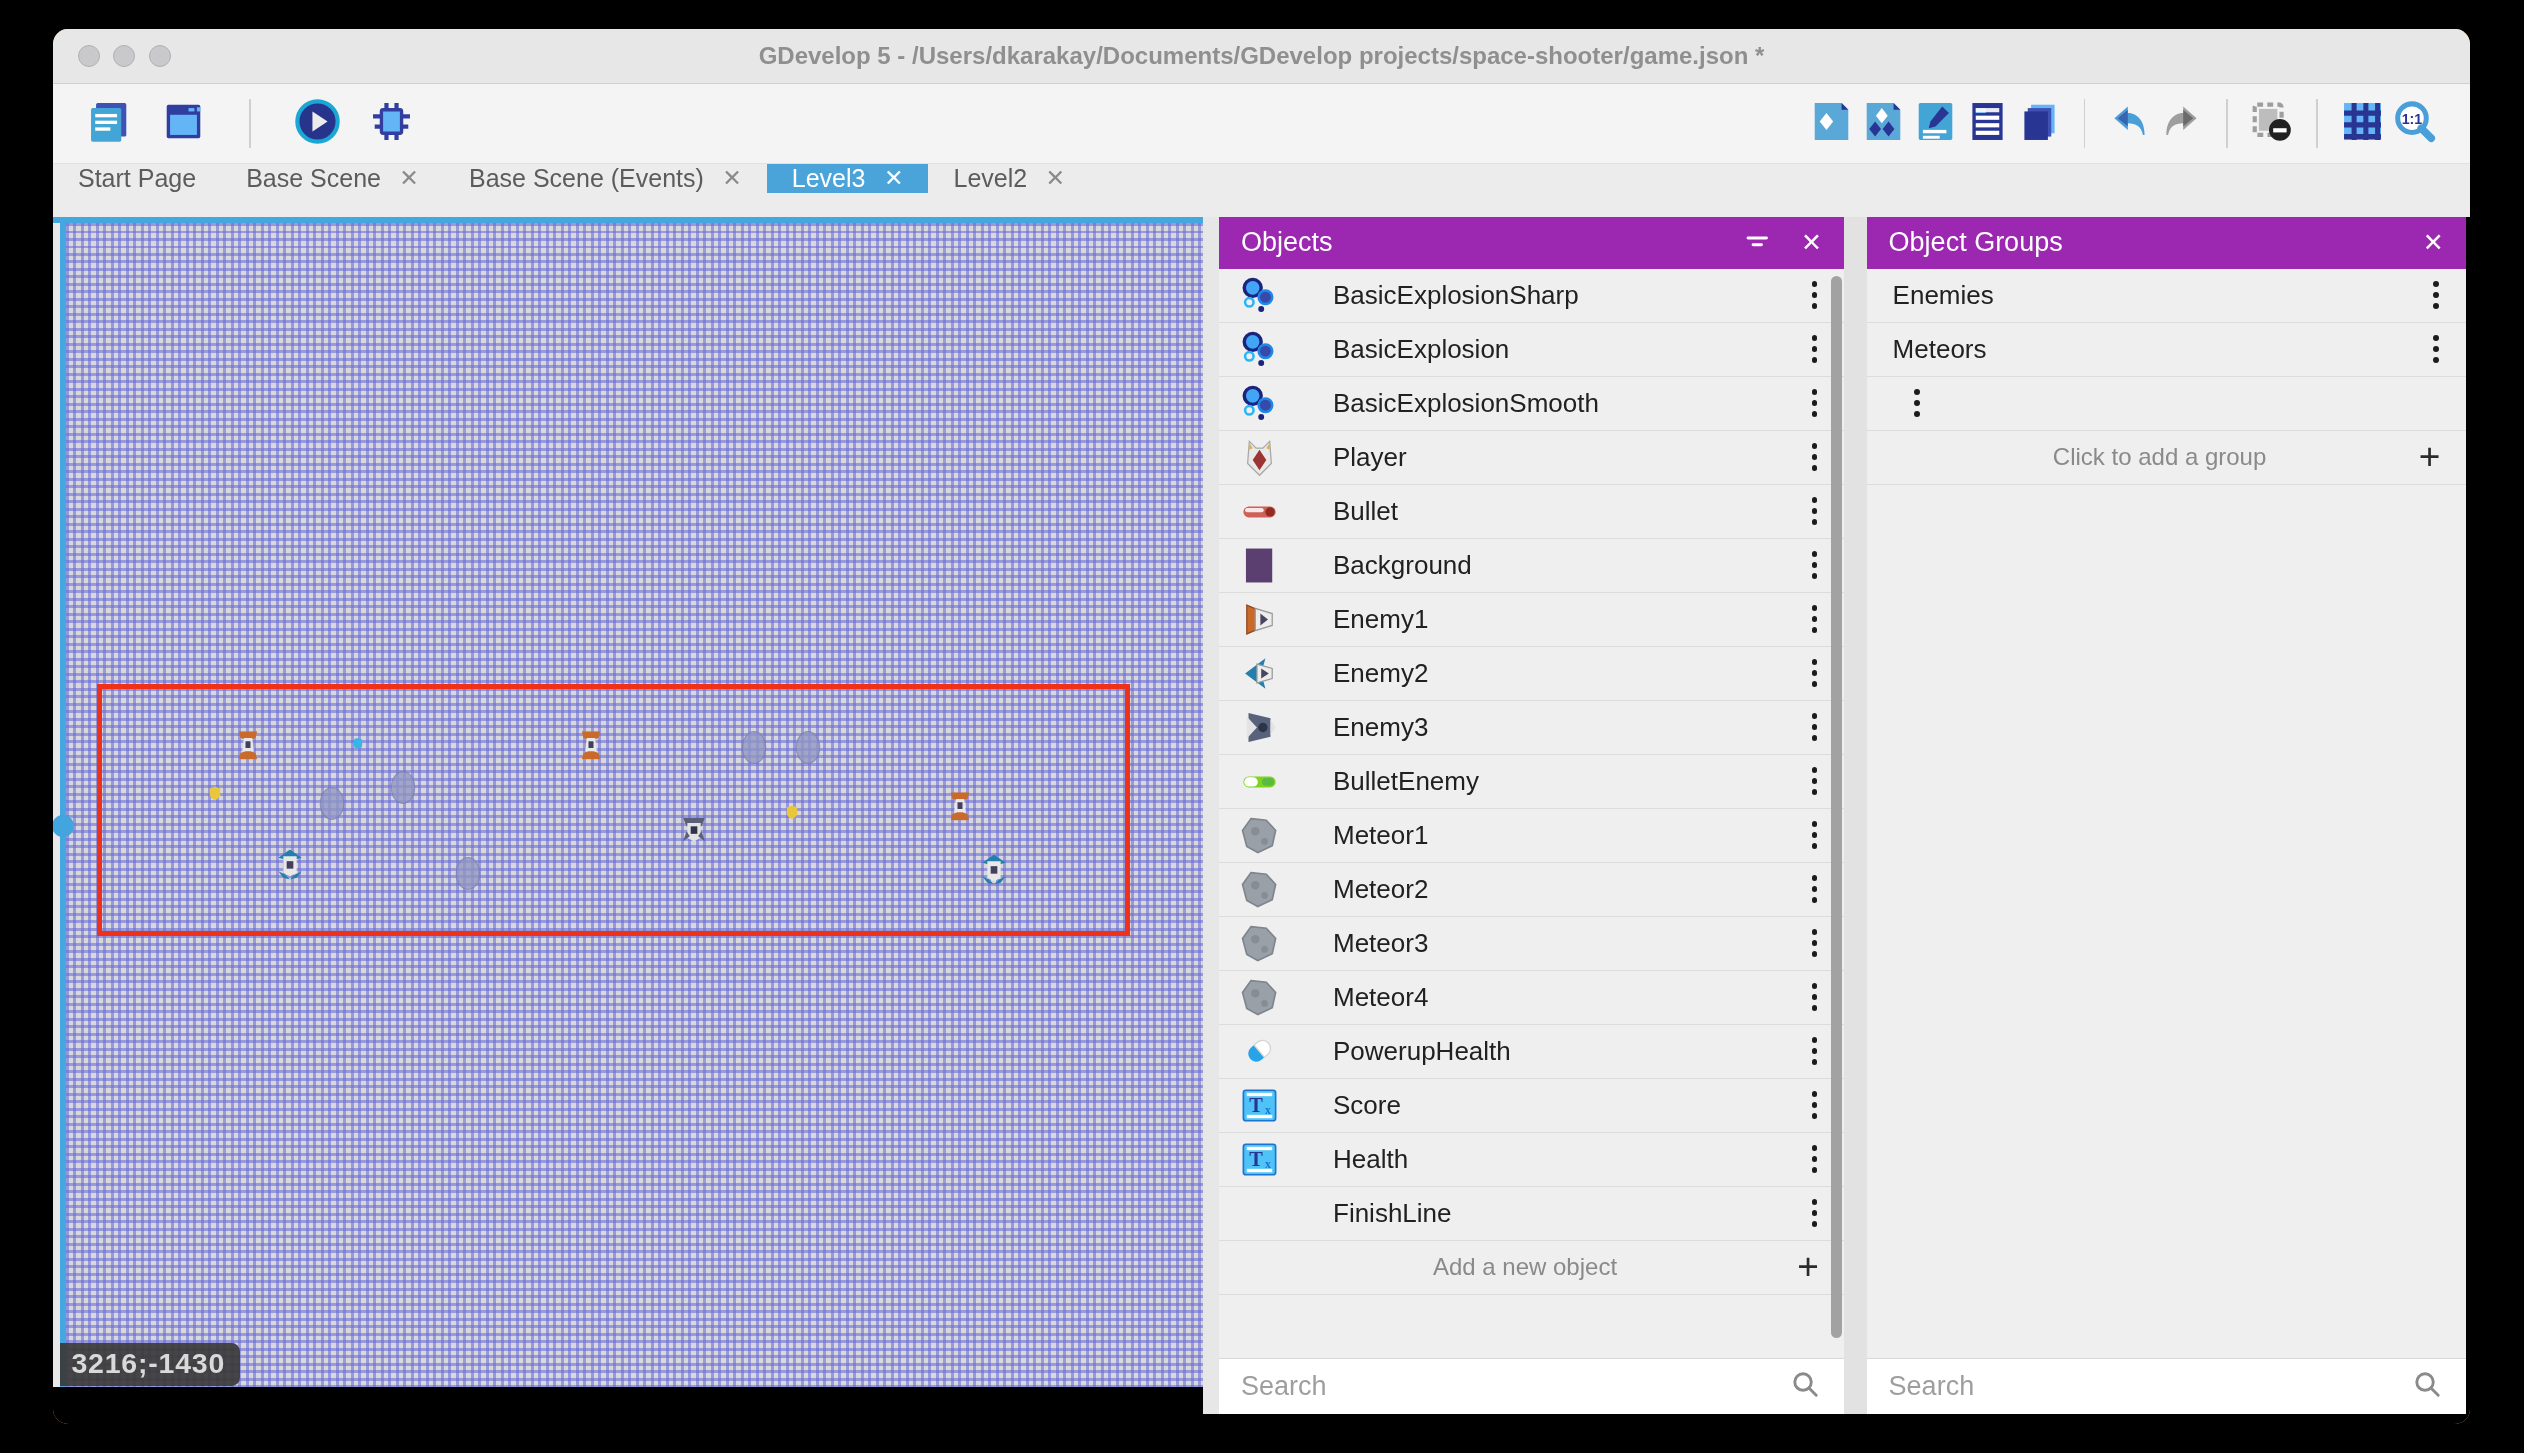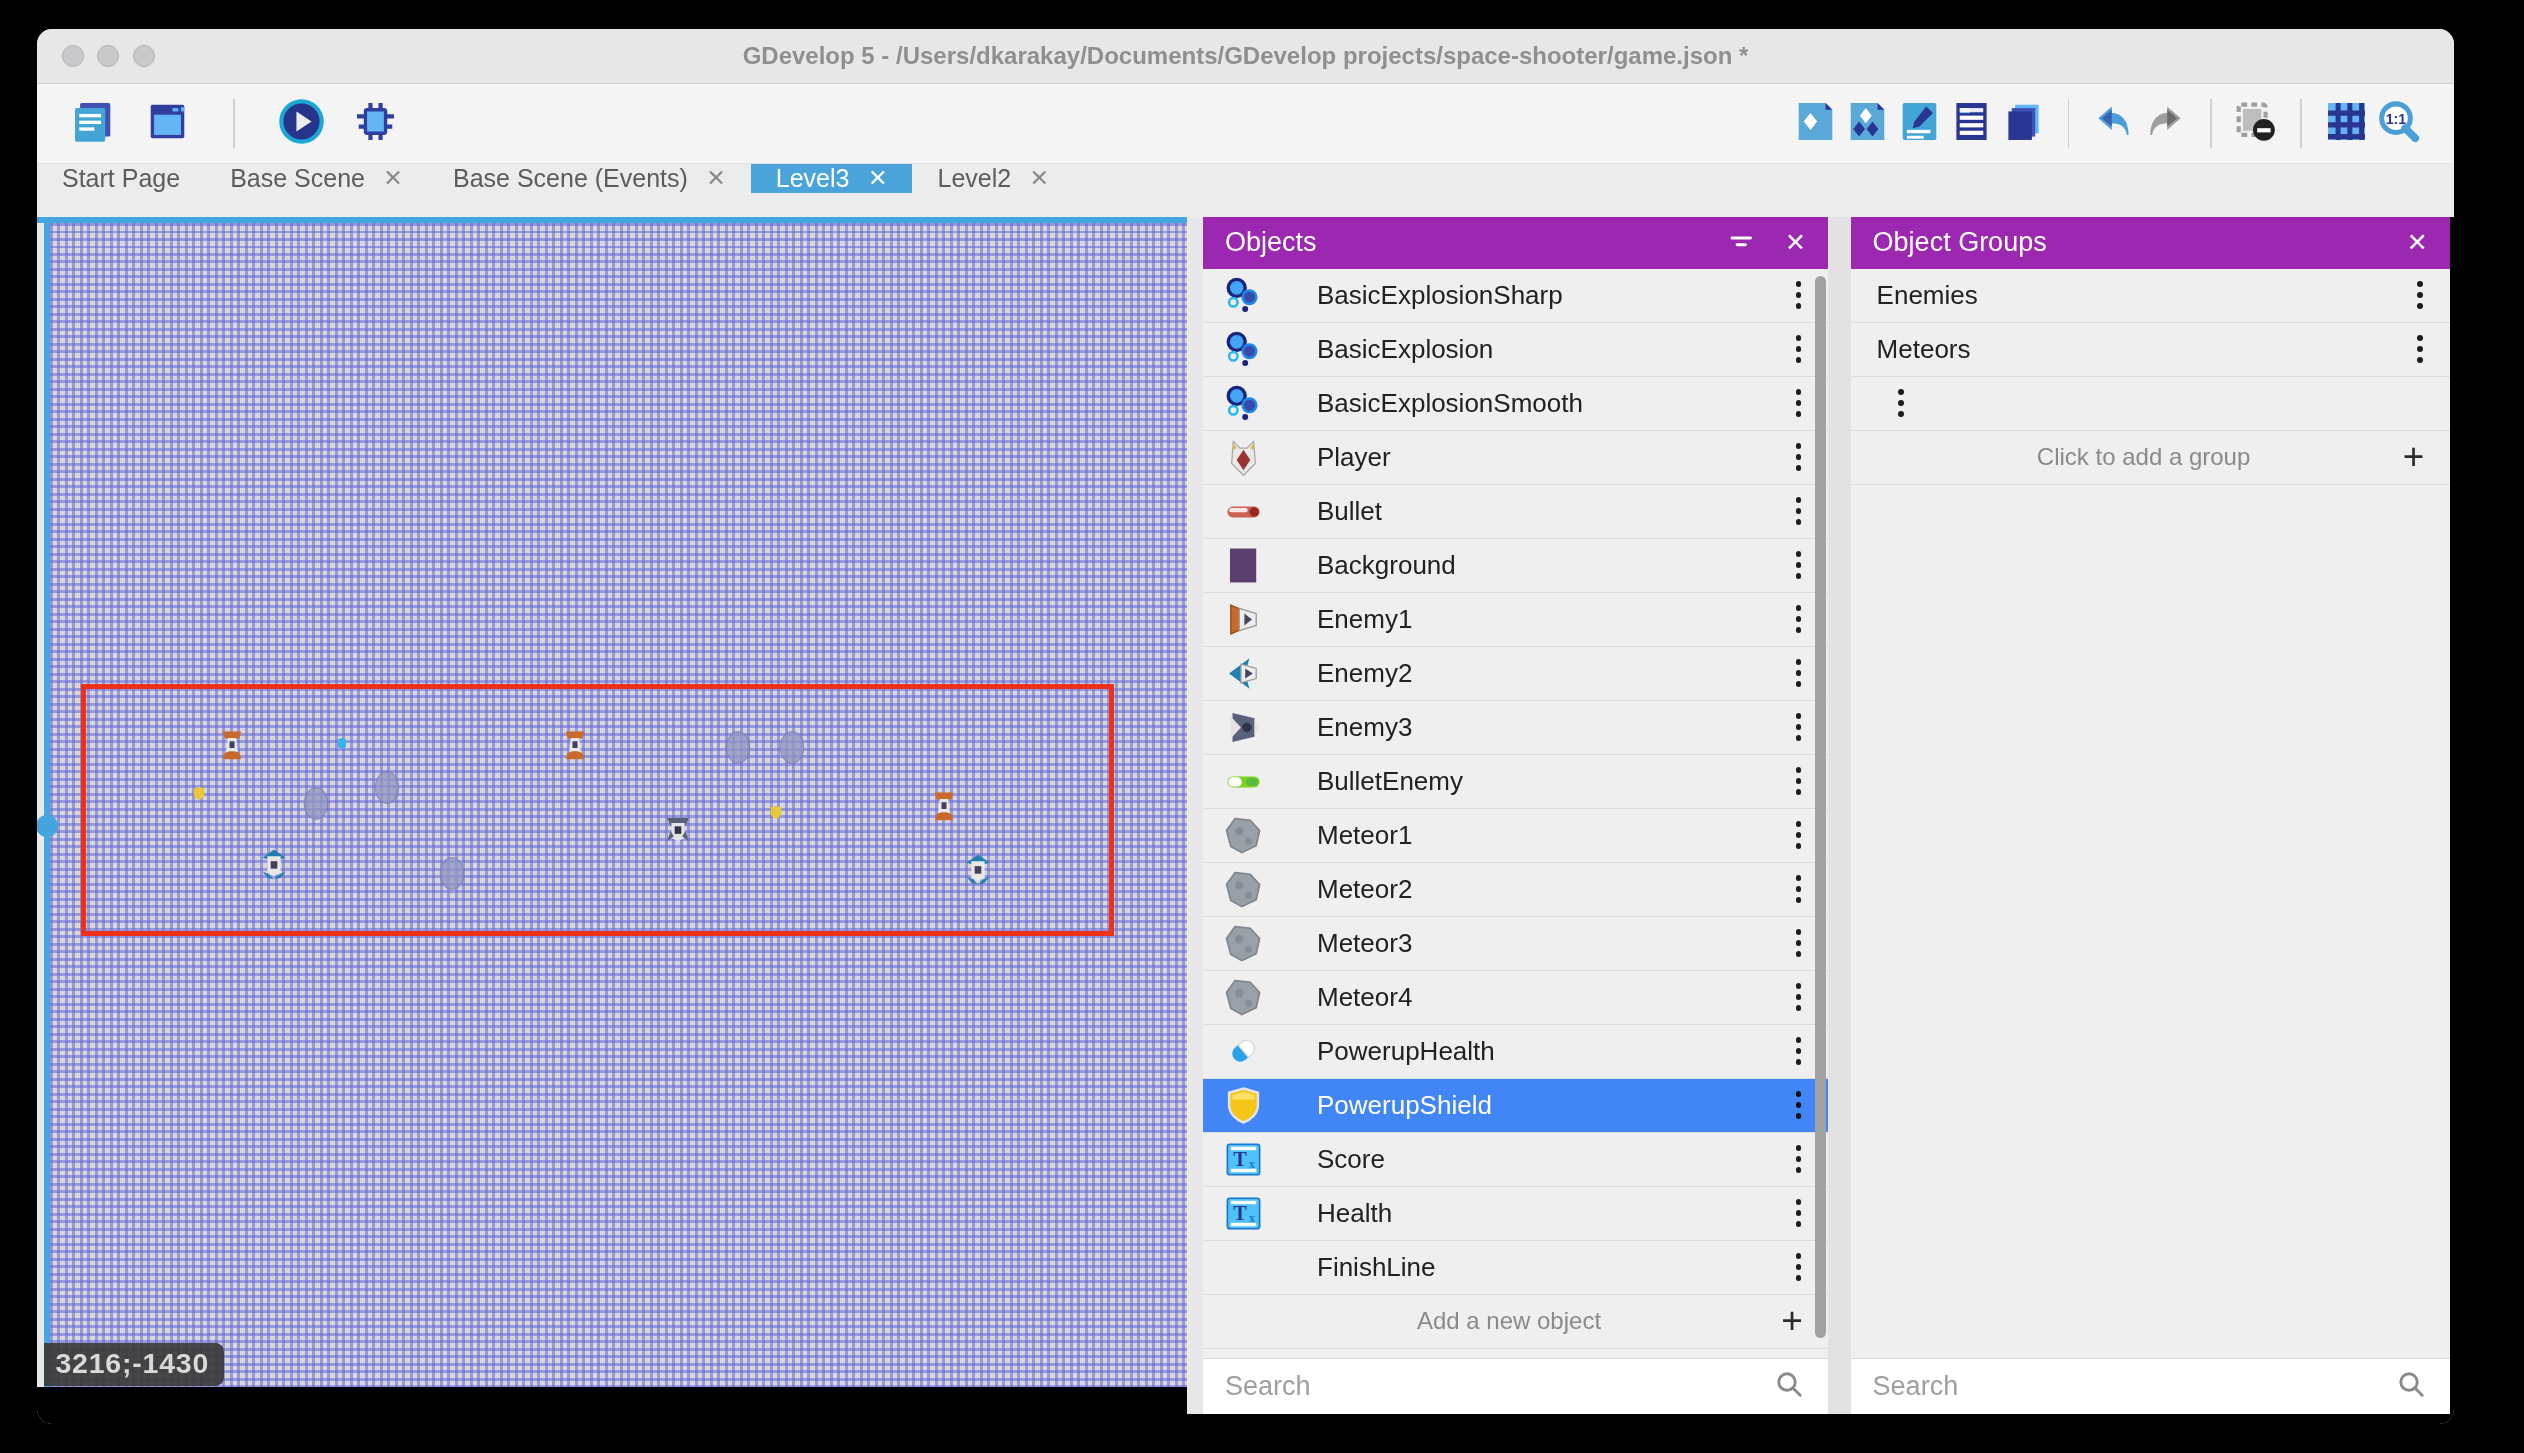--- a/index.html
+++ b/index.html
@@ -1,20 +1,20 @@
 <!DOCTYPE html>
 <html style="font-size:13.4px"><head>
 <meta charset="utf-8">
 <style>
   * { margin:0; padding:0; box-sizing:border-box; }
   html,body { background:#000; }
   body { font-family:"Liberation Sans", sans-serif; }
   .screen { position:relative; width:2525px; height:1453px; background:#000; overflow:hidden; }
 
-  .window { position:absolute; left:37px; top:28.5px; width:2417px; height:1395px;
+  .window { position:absolute; left:53px; top:28.5px; width:2417px; height:1395px;
             border-radius:15px; overflow:hidden; background:#fdba74; }
 
   
   .titlebar { position:relative; height:55px; background:#e7e7e7; border-bottom:0.8px solid #cfcfcf;
               display:flex; align-items:center; justify-content:center; }
   .traffic { position:absolute; left:25px; top:0; height:100%; display:flex; align-items:center; gap:13.4px; }
   .light { width:22px; height:22px; border-radius:50%; background:#c9c9cc; border:1.3px solid #b2b2b6; }
   .win-title { font-size:24px; font-weight:700; color:#8f8f8f; }
 
   
@@ -555,34 +555,20 @@
                   </g>
                 </svg>
               </span>
               <span class="row-label">PowerupHealth</span>
               <span class="kebab">
                 <i></i>
                 <i></i>
                 <i></i>
               </span>
             </div>
-            <div class="row selected">
-              <span class="obj-icon">
-                <svg viewBox="0 0 46 46">
-                  <path d="M23 3 L40 8 V22 C40 33 31 40 23 43 C15 40 6 33 6 22 V8 Z" fill="#f5c518" stroke="#e3e3e3" stroke-width="3"></path>
-                  <path d="M23 7 L36 11 V16 H10 V11 Z" fill="#ffe16a"></path>
-                </svg>
-              </span>
-              <span class="row-label">PowerupShield</span>
-              <span class="kebab">
-                <i></i>
-                <i></i>
-                <i></i>
-              </span>
-            </div>
             <div class="row">
               <span class="obj-icon">
                 <svg viewBox="0 0 46 46">
                   <rect x="4" y="5" width="38" height="36" rx="3" fill="#4fc3f7" stroke="#1976d2" stroke-width="2"></rect>
                   <rect x="8" y="8" width="30" height="4" fill="#fff"></rect>
                   <rect x="8" y="34" width="30" height="4" fill="#fff"></rect>
                   <text x="19" y="31" font-size="24" font-weight="bold" fill="#283593" text-anchor="middle" font-family="Liberation Serif,serif">T</text>
                   <text x="33" y="33" font-size="14" font-weight="bold" fill="#1976d2" text-anchor="middle" font-family="Liberation Serif,serif">x</text>
                 </svg>
               </span>

